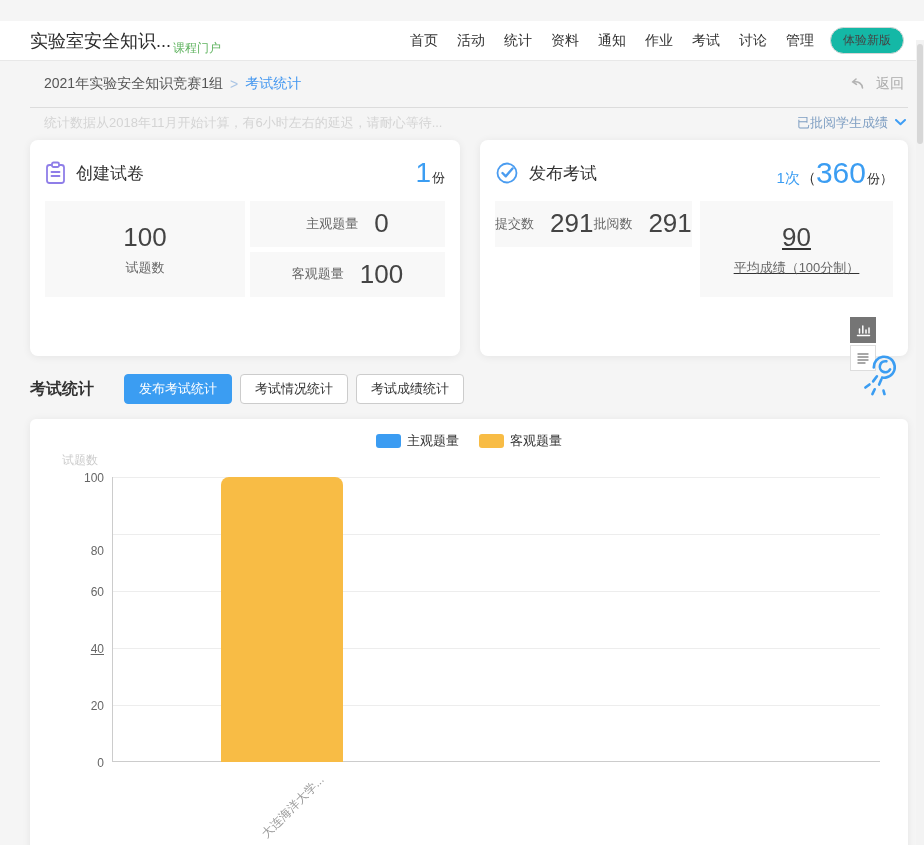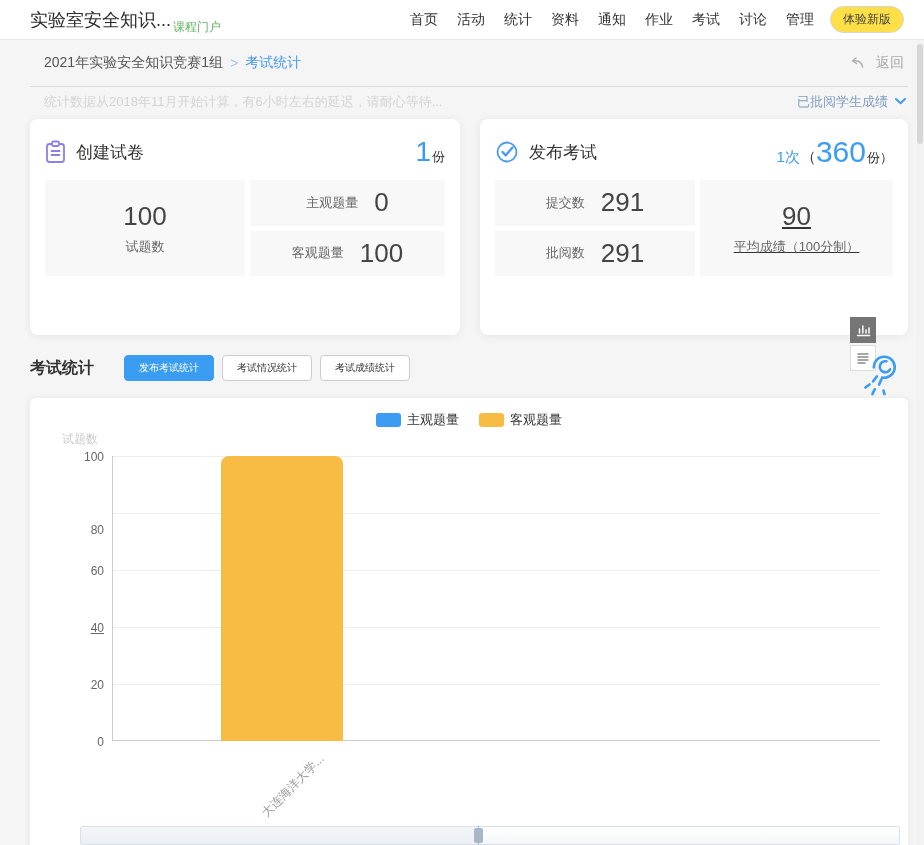--- a/index.html
+++ b/index.html
@@ -1,25 +1,25 @@
 <!DOCTYPE html>
 <html><head>
 <meta charset="utf-8">
 <style>
   * { margin:0; padding:0; box-sizing:border-box; }
   html,body { width:924px; height:845px; overflow:hidden; }
   body { background:#f5f5f5; font-family:"Liberation Sans","DejaVu Sans",sans-serif; color:#333; position:relative; }
 
   
-  .header { height:40px; background:#fff; border-bottom:1px solid #e8e8e8; display:flex; align-items:center; padding:0 20px 0 30px; }
+  .header { height:40px; background:#fff; border-bottom:1px solid #e8e8e8; display:flex; align-items:center; padding:0 20px 0 30px;margin-top:21px; }
   .header-title { font-size:18px; font-weight:500; color:#2b2b2b; }
   .header-portal { font-size:12px; color:#5fb35f; margin-left:2px; align-self:flex-end; padding-bottom:3px; }
   .nav { margin-left:auto; display:flex; align-items:center; gap:19px; }
   .nav-item { font-size:14px; color:#333; cursor:pointer; white-space:nowrap; }
-  .pill-btn { margin-left:16px; font-size:12px; color:#444; background:#fde047; border:1px solid #d6d6d6; border-radius:14px; padding:4px 12px; cursor:pointer; white-space:nowrap; }
+  .pill-btn { margin-left:16px; font-size:12px; color:#444; background:#14b8a6; border:1px solid #d6d6d6; border-radius:14px; padding:4px 12px; cursor:pointer; white-space:nowrap; }
 
   .content { margin:0 16px 0 30px; }
 
   
   .breadcrumb-row { height:47px; display:flex; align-items:center; padding:0 4px 0 14px; border-bottom:1px solid #dcdcdc; }
   .crumb-parent { font-size:14px; color:#555; cursor:pointer; }
   .crumb-sep { font-size:14px; color:#a9c4e4; margin:0 7px; }
   .crumb-current { font-size:14px; color:#4397f0; cursor:pointer; }
   .back-link { margin-left:auto; display:flex; align-items:center; gap:12px; color:#aaa; font-size:14px; cursor:pointer; }
 
@@ -43,30 +43,30 @@
   .unit-dark { color:#333; font-size:13px; margin-left:1px; }
   .card-body { display:flex; gap:5px; margin-top:7px; }
   .gray-box { background:#f8f8f8; }
   .box-total { width:200px; height:96px; display:flex; flex-direction:column; align-items:center; justify-content:center; }
   .box-total .val { font-size:26px; color:#444; }
   .box-total .lbl { font-size:13px; color:#666; margin-top:6px; }
   .stack-col { flex:1; display:flex; flex-direction:column; gap:5px; }
   .stat-row { height:45.5px; display:flex; align-items:center; justify-content:center; gap:16px; }
   .stat-row .lbl { font-size:13px; color:#666; }
   .stat-row .val { font-size:26px; color:#444; }
-  .stack-col-left { width:200px; display:flex; flex-direction:column; gap:5px; }
+  .stack-col-left { width:200px; display:flex; flex-direction:row; }
   .box-avg { flex:1; height:96px; display:flex; flex-direction:column; align-items:center; justify-content:center;text-decoration:underline; }
   .box-avg .val { font-size:26px; color:#444; }
   .box-avg .lbl { font-size:13px; color:#666; margin-top:6px; }
 
   
   .section-row { display:flex; align-items:center; margin-top:19px; height:28px; }
   .section-title { font-size:16px; font-weight:bold; color:#333; }
   .tabs { display:flex; gap:8px; margin-left:30px; }
-  .tab { font-size:10px; padding:5px 14px; border-radius:4px; border:1px solid #ccc; background:#fff; color:#333; cursor:pointer; white-space:nowrap; }
+  .tab { font-size:13px; padding:5px 14px; border-radius:4px; border:1px solid #ccc; background:#fff; color:#333; cursor:pointer; white-space:nowrap; }
   .tab.active { background:#3b9df2; border-color:#3b9df2; color:#fff; }
 
   
   .toolbox { position:absolute; right:48px; top:317px; display:flex; flex-direction:column; gap:2px; z-index:6; }
   .tool-btn { width:26px; height:26px; display:flex; align-items:center; justify-content:center; cursor:pointer; }
   .tool-btn.dark { background:#757575; }
   .tool-btn.light { background:#fff; border:1px solid #ddd; }
   .bulb { position:absolute; right:22px; top:350px; z-index:7; cursor:pointer; transform:rotate(-8deg); }
 
   

